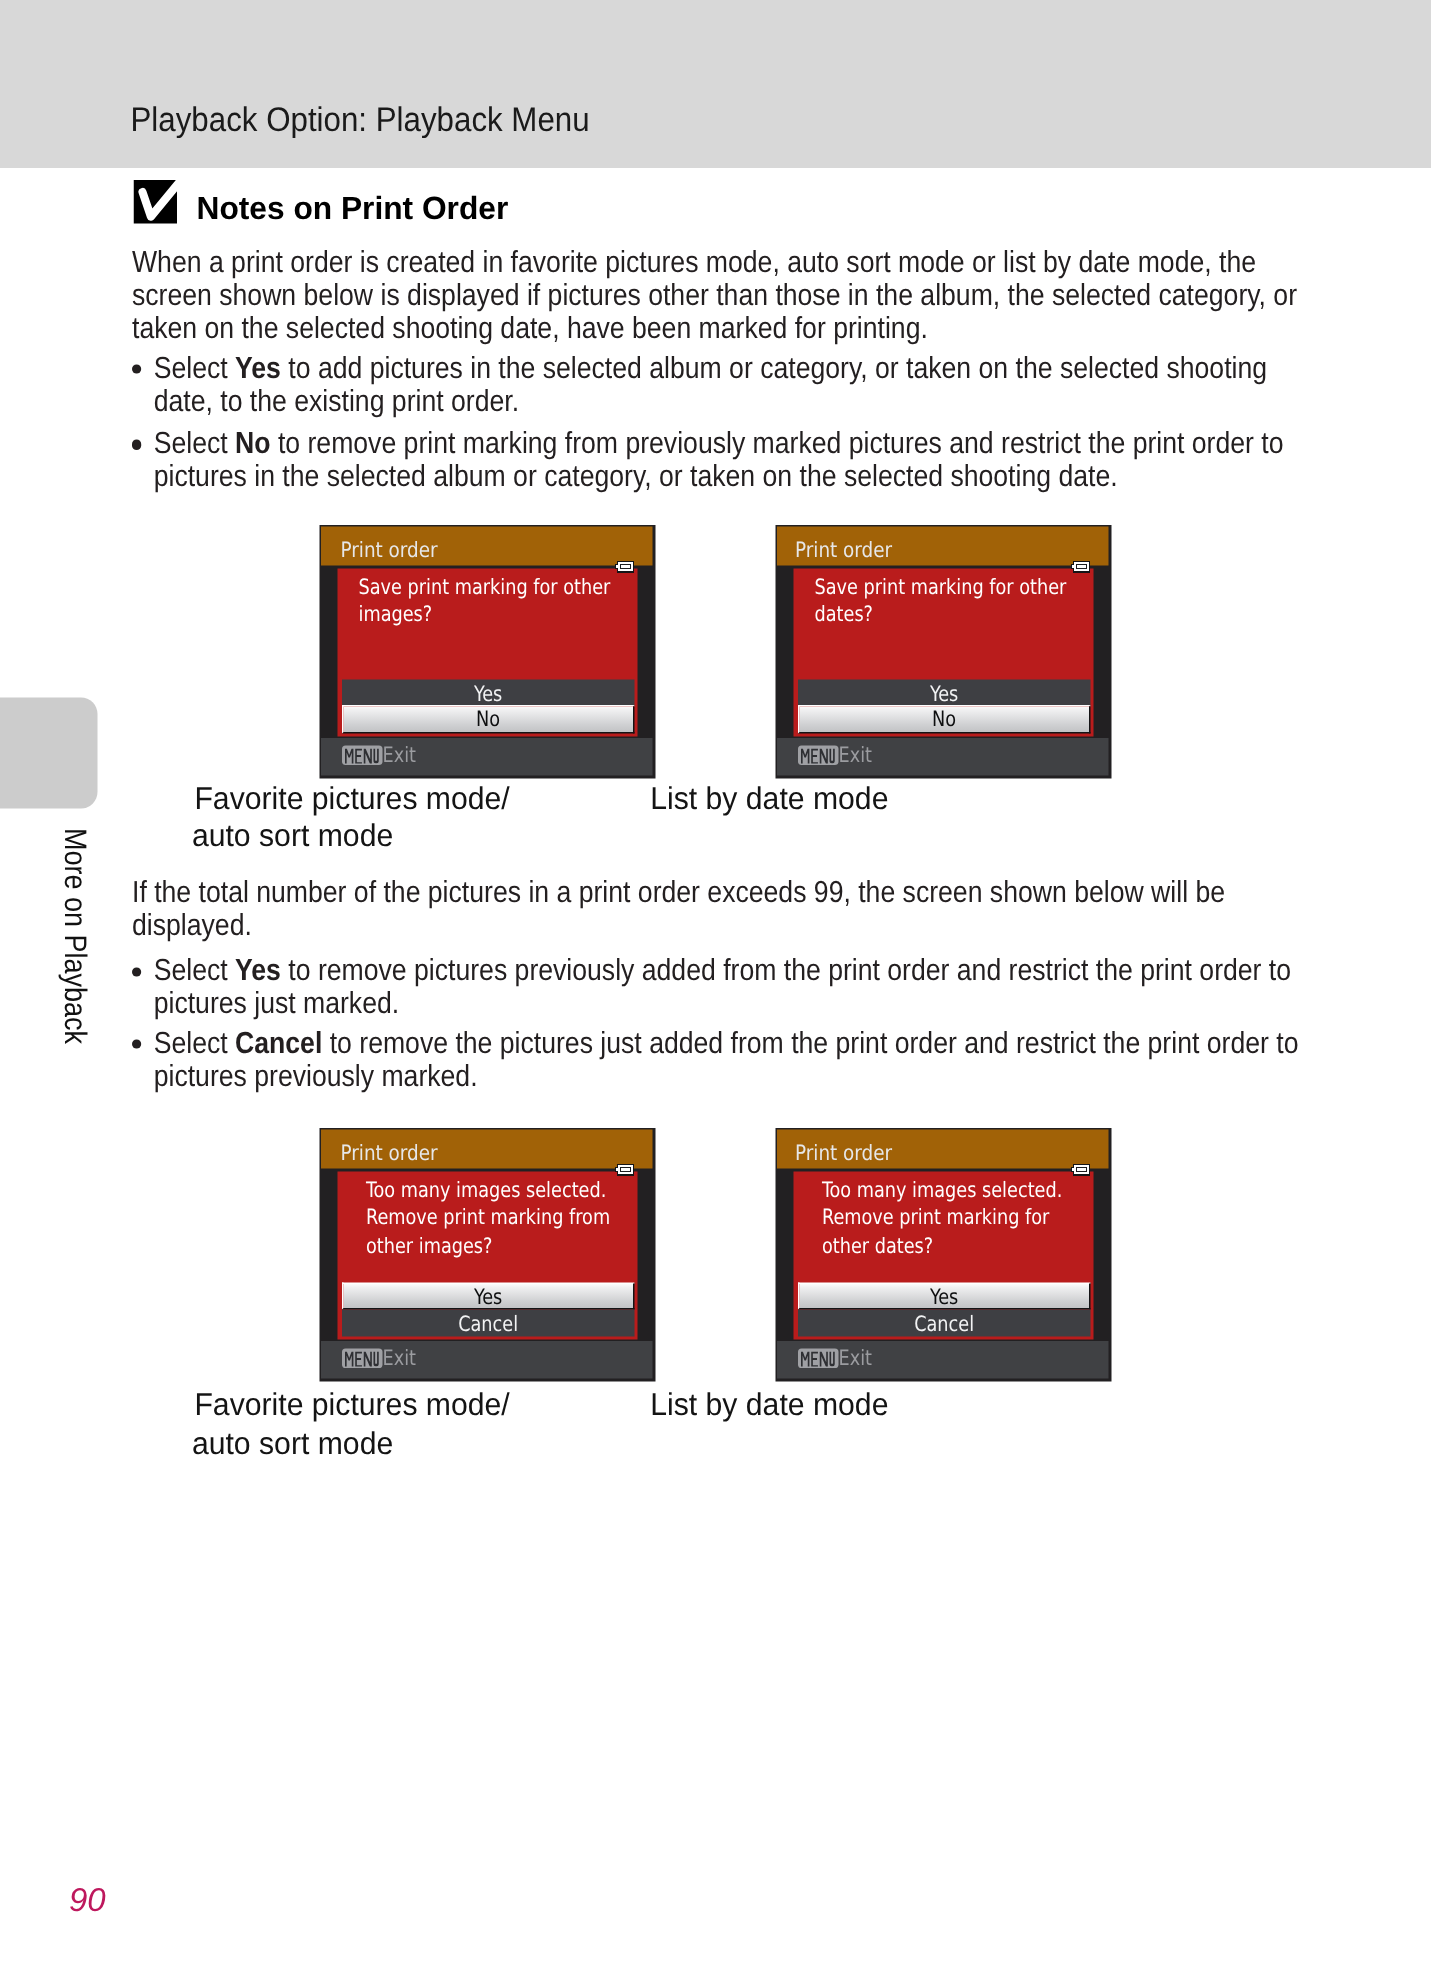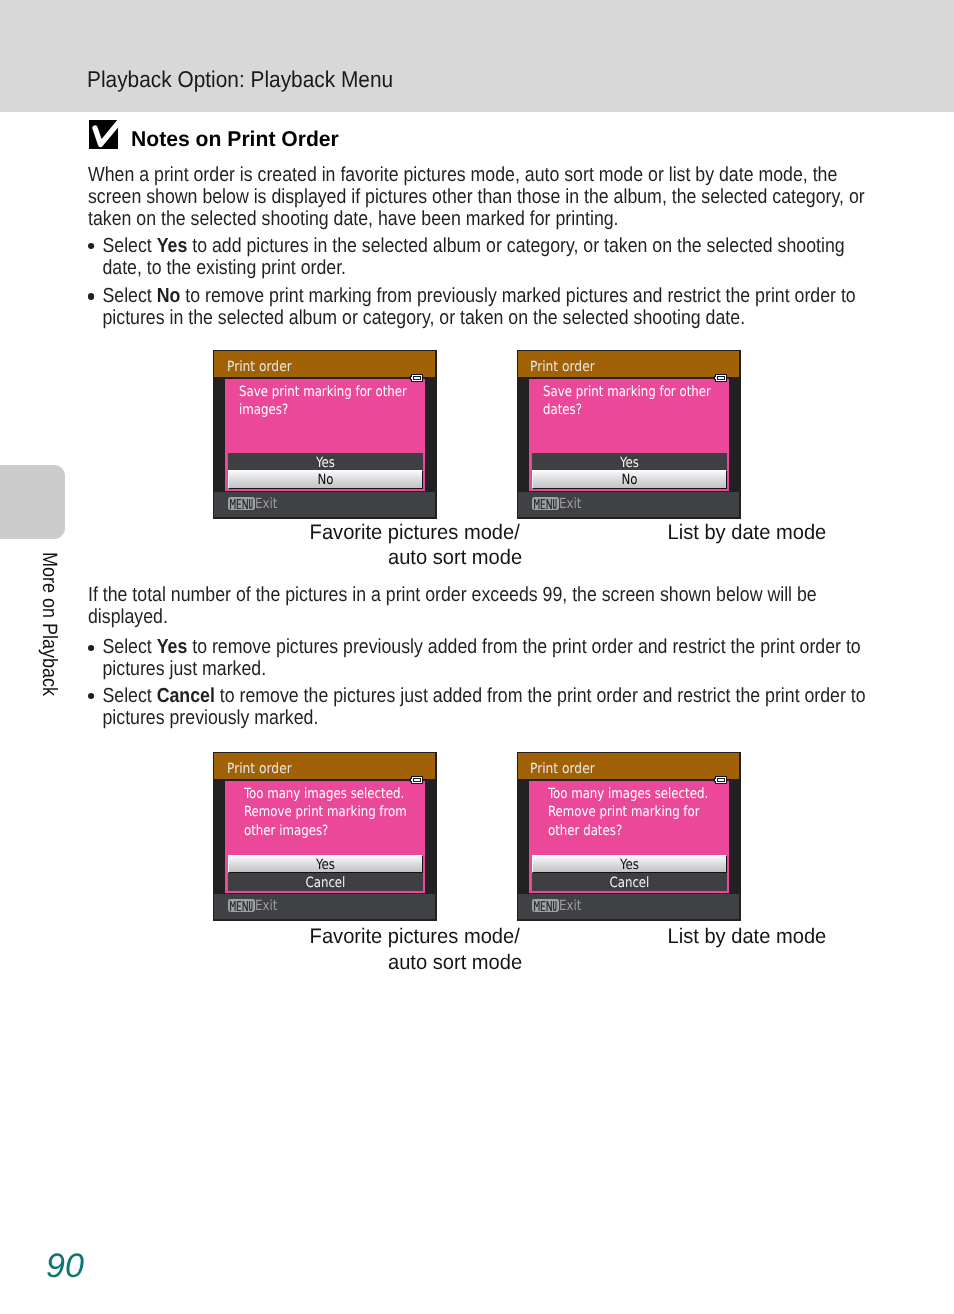--- a/index.html
+++ b/index.html
@@ -43,43 +43,43 @@
        border-radius:50%;background:#231f20;}
   .bold{font-weight:bold;}
 
   
   .lcd{position:absolute;background:#222022;box-sizing:border-box;
        font-family:"DejaVu Sans",sans-serif;font-stretch:condensed;}
   .lcd-title{position:absolute;background:#a16207;}
   .lcd-title span{position:absolute;font-size:14.1px;color:#e6e7e9;white-space:nowrap;
      display:block;transform:scaleX(0.967);transform-origin:left top;line-height:14.1px;}
   .lcd-batt{position:absolute;line-height:0;}
-  .lcd-panel{position:absolute;background:#ec4899;}
+  .lcd-panel{position:absolute;background:#b91c1c;}
   .lcd-msg{position:absolute;font-size:14.1px;line-height:18.2px;color:#ffffff;
      transform:scaleX(0.93);transform-origin:left top;white-space:pre;}
   .btn{position:absolute;box-sizing:border-box;text-align:center;font-size:14.1px;
        font-family:"DejaVu Sans",sans-serif;font-stretch:condensed;}
   .btn-dark{background:#3e3f43;color:#f2f3f4;}
   .btn-light{background:linear-gradient(to bottom,#fbfbfb 0%,#f0f0f1 14%,#cfd0d2 72%,#c2c3c5 100%);
      color:#0e0f10;}
   .btn span{display:block;transform:scaleX(0.93);transform-origin:center top;}
   .lcd-bottom{position:absolute;background:#404144;}
   .menu-badge{position:absolute;background:#9fa0a4;border-radius:2.4px;line-height:0;}
   .menu-badge svg{position:absolute;left:2.1px;top:1.9px;}
   .menu-badge .lbl{position:absolute;font-size:0;color:transparent;}
   .exit-lbl{position:absolute;font-size:14.1px;color:#9b9ca0;line-height:14.1px;
      transform:scaleX(0.93);transform-origin:left top;white-space:nowrap;}
 
-  .caption{position:absolute;font-size:21px;line-height:25.2px;color:#141414;text-align:right;
+  .caption{position:absolute;font-size:21px;line-height:25.2px;color:#141414;text-align:left;
            font-family:"Liberation Sans",sans-serif;}
   .caption div{display:block;}
   .caption span{display:inline-block;transform:scaleX(0.958);transform-origin:center top;}
 
-  .pageno{position:absolute;left:46px;top:1254px;font-size:34px;font-style:italic;
-          color:#0f766e;font-family:"Liberation Sans",sans-serif;line-height:25.5px;}
+  .pageno{position:absolute;left:46px;top:1254px;font-size:22px;font-style:italic;
+          color:#be185d;font-family:"Liberation Sans",sans-serif;line-height:25.5px;}
 </style>
 </head>
 <body>
 
 <div class="page">
   <div class="hdr-band"></div>
   <div class="hdr-title">Playback Option: Playback Menu</div>
 
   <div class="side-tab"></div>
   <div class="side-text">More on Playback</div>

